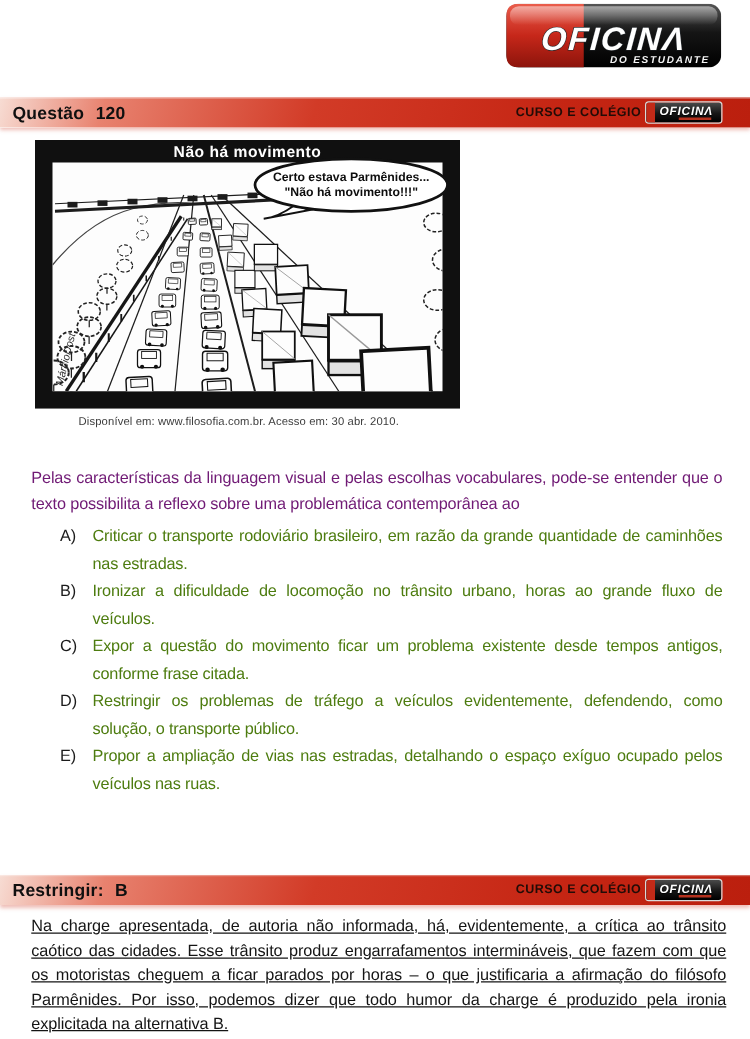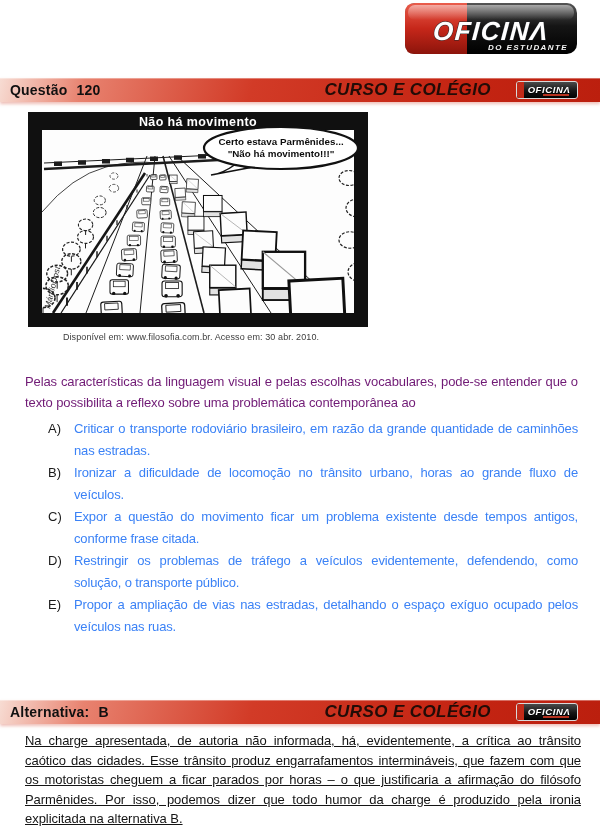--- a/index.html
+++ b/index.html
@@ -16,22 +16,22 @@
   .bar{
     position:absolute;left:0;width:600px;height:24px;
     background:linear-gradient(105deg,#f7dcd3 0%,#e8826f 14%,#d23b27 42%,#c52513 75%,#bb1f0e 100%);
     box-shadow:inset 0 1px 0 rgba(255,255,255,.35), 0 2px 3px rgba(205,70,50,.35);
   }
   .bar-title{
     position:absolute;left:10px;top:50%;transform:translateY(-50%);
     font-weight:bold;font-size:14px;color:#101010;word-spacing:5px;letter-spacing:.2px;
   }
   .bar-right{
-    position:absolute;right:109px;top:50%;transform:translateY(-50%);
-    font-weight:bold;font-size:17px;color:#220c07;letter-spacing:.4px;font-style:italic;
+    position:absolute;right:87px;top:50%;transform:translateY(-50%);
+    font-weight:bold;font-size:10px;color:#220c07;letter-spacing:.4px;
   }
   .mini-logo{
     position:absolute;right:22px;top:3px;width:62px;height:18px;border-radius:3px;
     background:linear-gradient(180deg,#4a4a4a 0%,#161616 55%,#000 100%);
     border:1px solid #d9d9d9;box-sizing:border-box;overflow:hidden;
     display:flex;align-items:center;justify-content:center;
   }
   .mini-logo::before{content:"";position:absolute;left:0;top:0;bottom:0;width:7px;background:#c22a18;}
   .mini-logo::after{content:"";position:absolute;right:8px;bottom:2px;width:26px;height:2px;background:#b5321f;}
   .mini-word{font:italic bold 9.5px "Liberation Sans",sans-serif;color:#fff;letter-spacing:.6px;
@@ -44,21 +44,21 @@
   .caption{
     position:absolute;left:28px;top:332px;width:326px;text-align:center;
     font-size:9px;color:#3c3c3c;letter-spacing:.1px;
   }
   
   .question-block{position:absolute;left:25px;top:371px;width:553px;}
   .stem{font-size:13px;line-height:21px;text-align:justify;letter-spacing:-.1px;color:#701a75;margin:0 0 5px 0;}
   .options{margin-left:23px;}
   .option{display:flex;margin-bottom:1px;}
   .opt-label{width:26px;flex:0 0 26px;font-size:13px;line-height:21.5px;color:#1b1b1b;}
-  .opt-text{flex:1;font-size:13px;line-height:21.5px;text-align:justify;letter-spacing:-.15px;color:#3b82f6;}
+  .opt-text{flex:1;font-size:13px;line-height:21.5px;text-align:justify;letter-spacing:-.15px;color:#4d7c0f;}
   
   .explanation{
     position:absolute;left:25px;top:731px;width:556px;
     font-size:13px;line-height:19.5px;text-align:justify;color:#141414;letter-spacing:-.05px;text-decoration:underline;
   }
 </style>
 </head>
 <body>
 
 <div class="logo">
@@ -357,20 +357,20 @@
       <span class="opt-text">Restringir os problemas de tráfego a veículos evidentemente, defendendo, como solução, o transporte público.</span>
     </div>
     <div class="option">
       <span class="opt-label">E)</span>
       <span class="opt-text">Propor a ampliação de vias nas estradas, detalhando o espaço exíguo ocupado pelos veículos nas ruas.</span>
     </div>
   </div>
 </div>
 
 <div class="bar" style="top:700px">
-  <span class="bar-title">Alternativa: B</span>
+  <span class="bar-title">Restringir: B</span>
   <span class="bar-right">CURSO E COLÉGIO</span>
   <span class="mini-logo">
     <span class="mini-word">OFICINΛ</span>
   </span>
 </div>
 
 <div class="explanation">Na charge apresentada, de autoria não informada, há, evidentemente, a crítica ao trânsito caótico das cidades. Esse trânsito produz engarrafamentos intermináveis, que fazem com que os motoristas cheguem a ficar parados por horas – o que justificaria a afirmação do filósofo Parmênides. Por isso, podemos dizer que todo humor da charge é produzido pela ironia explicitada na alternativa B.</div>
 
 </body></html>

